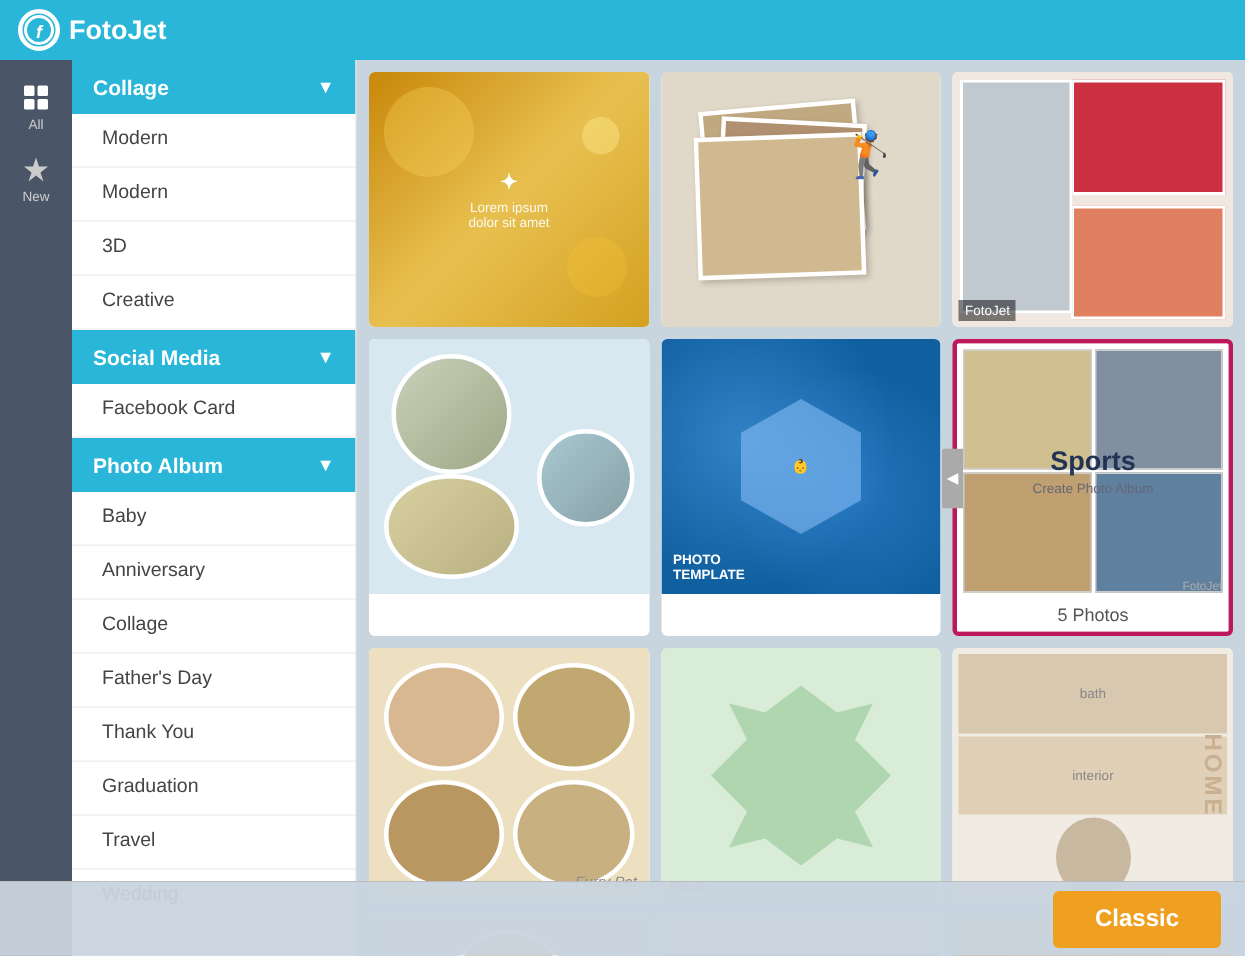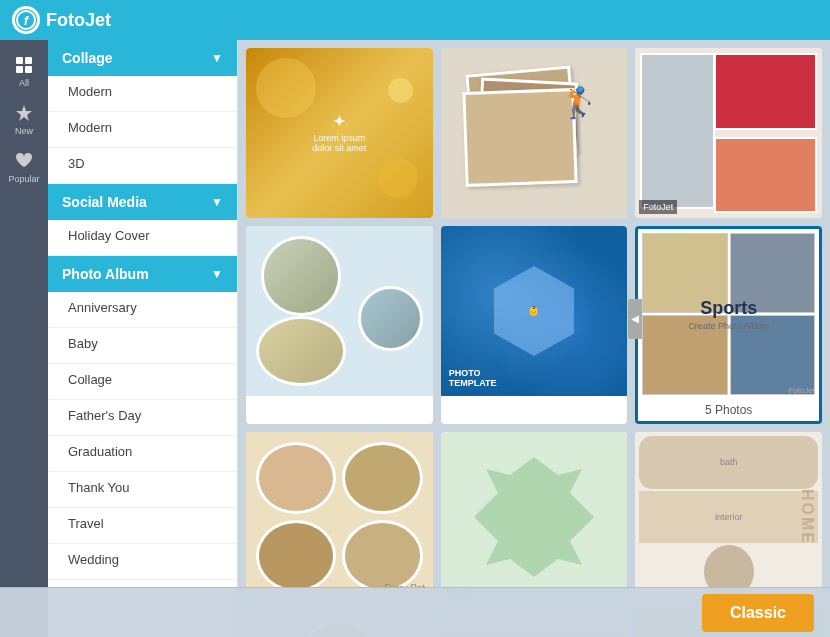--- a/index.html
+++ b/index.html
@@ -162,21 +162,21 @@
       display: flex;
       align-items: center;
       justify-content: center;
       font-size: 11px;
       color: #555;
       overflow: hidden;
     }
 
     
     .card.highlighted {
-      border: 3px solid #0369a1;
+      border: 3px solid #be185d;
     }
 
     .chevron { font-size: 12px; }
 
     .scroll-arrow {
       position: absolute;
       right: 188px;
       top: 50%;
       transform: translateY(-50%);
       background: #aaa;
@@ -222,56 +222,51 @@
       <span>All</span>
     </div>
     <div class="icon-item">
       <div class="icon-shape">
         <svg width="20" height="20" viewBox="0 0 20 20" fill="#ccc">
           <polygon points="10,2 12,8 18,8 13,12 15,18 10,14 5,18 7,12 2,8 8,8"></polygon>
         </svg>
       </div>
       <span>New</span>
     </div>
-    <div class="icon-item">
-      <div class="icon-shape">
-        <svg width="20" height="20" viewBox="0 0 20 20" fill="#ccc">
-          <path d="M10 16s-8-5-8-10a4 4 0 018 0 4 4 0 018 0c0 5-8 10-8 10z"></path>
-        </svg>
-      </div>
-      <span>Popular</span>
-    </div>
   </div>
 
   <div class="sidebar">
 
     <div class="sidebar-section-header">
       <span>Collage</span>
       <span class="chevron">▼</span>
     </div>
     <div class="sidebar-item">Modern</div>
     <div class="sidebar-item">Modern</div>
     <div class="sidebar-item">3D</div>
+    <div class="sidebar-item">
+      <span>Creative</span>
+    </div>
 
     <div class="sidebar-section-header">
       <span>Social Media</span>
       <span class="chevron">▼</span>
     </div>
-    <div class="sidebar-item">Holiday Cover</div>
+    <div class="sidebar-item">Facebook Card</div>
 
     <div class="sidebar-section-header">
       <span>Photo Album</span>
       <span class="chevron">▼</span>
     </div>
+    <div class="sidebar-item">Baby</div>
     <div class="sidebar-item">Anniversary</div>
-    <div class="sidebar-item">Baby</div>
     <div class="sidebar-item">Collage</div>
     <div class="sidebar-item">Father's Day</div>
+    <div class="sidebar-item">Thank You</div>
     <div class="sidebar-item">Graduation</div>
-    <div class="sidebar-item">Thank You</div>
     <div class="sidebar-item">Travel</div>
     <div class="sidebar-item">Wedding</div>
   </div>
 
   <div class="scroll-arrow">◀</div>
 
   <div class="content">
     <div class="grid">
 
       <div class="card">
@@ -380,21 +375,21 @@
             <div style="width:120px;height:120px;background:rgba(150,200,150,0.6);clip-path:polygon(50% 0%,70% 15%,90% 10%,80% 30%,100% 50%,80% 70%,90% 90%,70% 85%,50% 100%,30% 85%,10% 90%,20% 70%,0% 50%,20% 30%,10% 10%,30% 15%);"></div>
           </div>
           <div style="position:absolute;bottom:6px;left:6px;font-size:8px;color:#666;">FotoJet</div>
         </div>
       </div>
 
       <div class="card">
         <div class="template-box" style="background:#f0ece4;position:relative;overflow:hidden;">
 
           <div style="width:100%;height:100%;display:flex;flex-direction:column;gap:2px;padding:4px;">
-            <div style="flex:1;background:#d8c8b0;display:flex;align-items:center;justify-content:center;font-size:9px;color:#888;border-radius:13px;">bath</div>
+            <div style="flex:1;background:#d8c8b0;display:flex;align-items:center;justify-content:center;font-size:9px;color:#888;">bath</div>
             <div style="flex:1;background:#e0d0b8;display:flex;align-items:center;justify-content:center;font-size:9px;color:#888;">interior</div>
             <div style="flex:1;border-radius:50%;background:#c8b8a0;margin:auto;width:50px;height:50px;display:flex;align-items:center;justify-content:center;"></div>
           </div>
           <div style="position:absolute;right:6px;top:50%;transform:translateY(-50%);writing-mode:vertical-rl;font-size:16px;font-weight:bold;color:#c8b090;letter-spacing:2px;">HOME</div>
         </div>
       </div>
 
       <div class="card">
         <div class="template-box" style="background:#c8d4dc;height:100px;position:relative;overflow:hidden;">
           <div style="position:absolute;inset:0;background:linear-gradient(to bottom,#d0dce4,#b8c8d0);display:flex;align-items:center;justify-content:center;">

